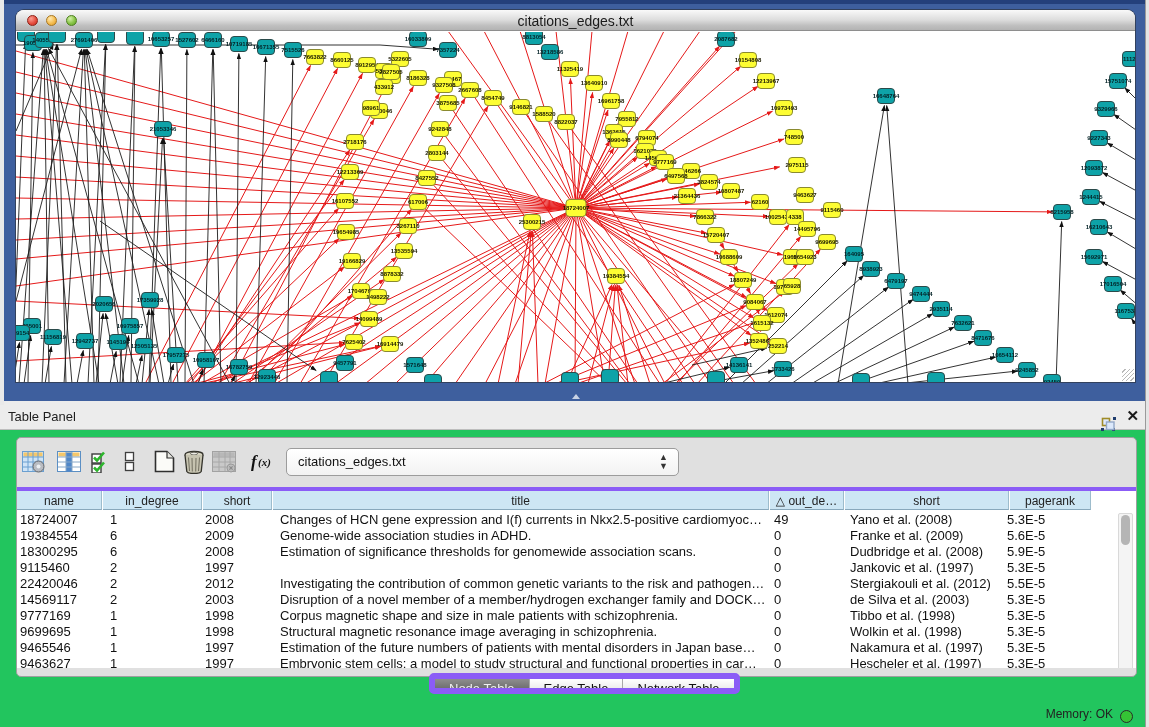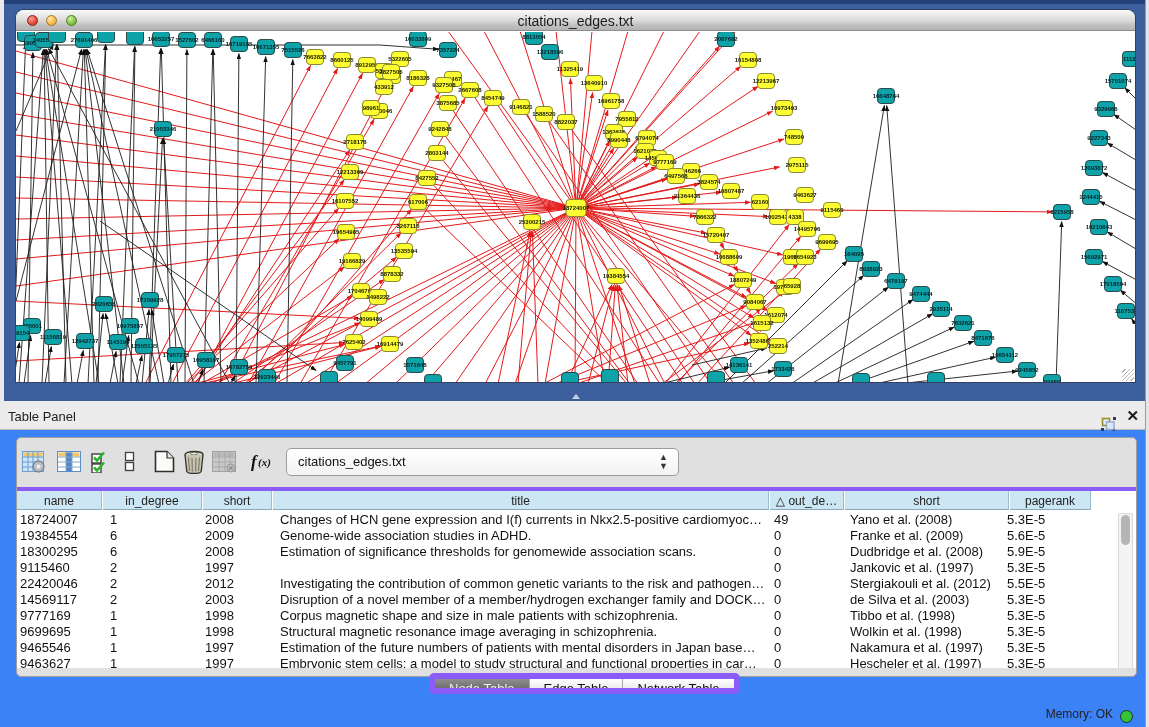--- a/index.html
+++ b/index.html
@@ -21,21 +21,21 @@
 #tl-g { left:49.5px; background:radial-gradient(circle at 35% 30%, #d2f0a8, #88c446 55%, #5fa32a);
   border:0.5px solid #4d7f1e; }
 #canvas { position:absolute; left:0; top:22px; width:1119px; height:350px;
   background:#fff; overflow:hidden; }
 #grip { position:absolute; right:1px; bottom:1px; width:12px; height:12px;
   background:repeating-linear-gradient(135deg, #fff 0 2px, #b9b9b9 2px 3px); }
 #splitmark { position:absolute; left:572px; top:394px; width:0; height:0;
   border-left:4px solid transparent; border-right:4px solid transparent;
   border-bottom:5px solid #c8d2e4; }
 #tpanel { position:absolute; left:0; top:401px; width:1149px; height:326px;
-  background:#3b82f6; }
+  background:#22c55e; }
 #tphead { position:absolute; left:0; top:0; width:100%; height:29px; background:#ececec;
   border-bottom:1px solid #bdbdbd; font-size:13px; color:#1d1d1d; line-height:31px;
   padding-left:8px; }
 #tpfloat { position:absolute; right:33px; top:10px; width:15px; height:14px; }
 #tpclose { position:absolute; right:10px; top:0; font-size:15px; font-weight:bold;
   color:#1a1a1a; line-height:29px; }
 #tbox { position:absolute; left:16px; top:36px; width:1121px; height:240px;
   border:1px solid #9f9f9f; border-radius:5px; background:#e0e0e0; }
 #toolrow { position:absolute; left:0; top:0; width:100%; height:48px; }
 .ti { position:absolute; top:0; }

